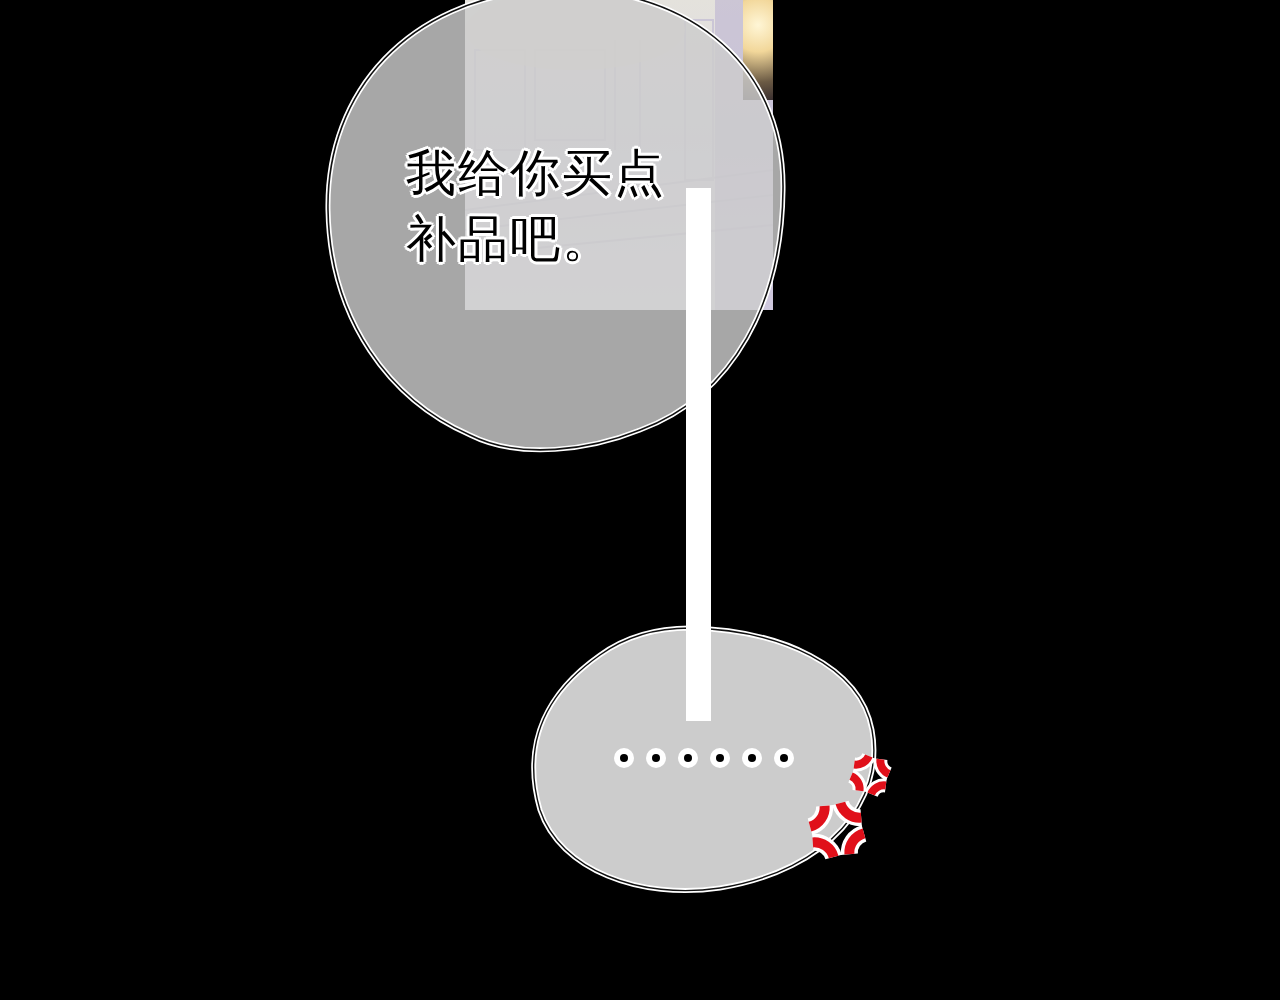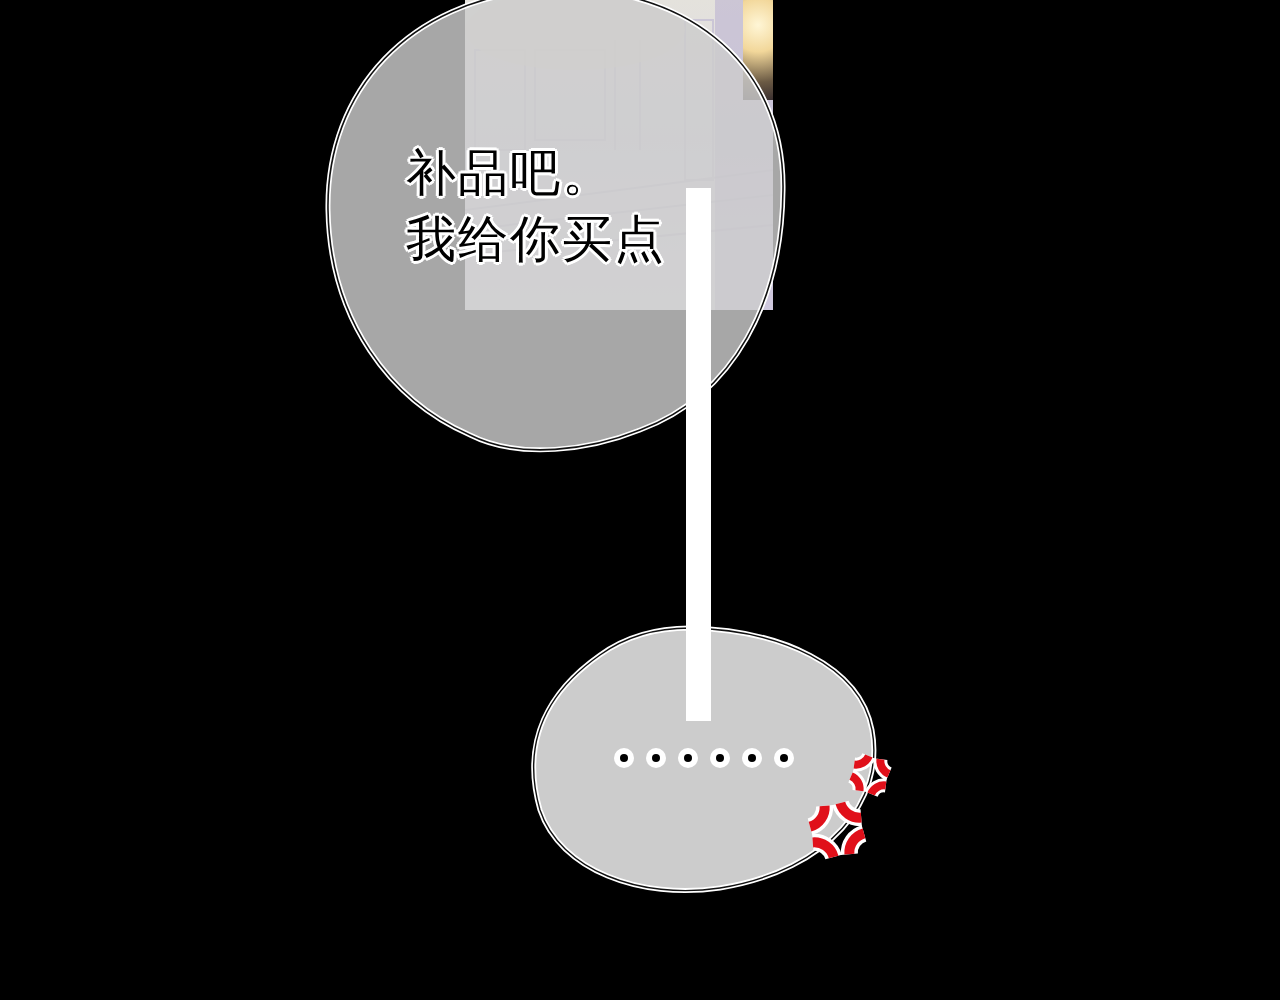--- a/index.html
+++ b/index.html
@@ -57,22 +57,22 @@
     <path d="M690,628 C780,630 860,665 872,730 C885,800 830,870 720,888 C640,900 560,870 540,810
              C520,740 550,690 600,655 C625,637 655,628 690,628 Z" fill="#cccccc" stroke="#ffffff" stroke-width="5"></path>
     <path d="M690,628 C780,630 860,665 872,730 C885,800 830,870 720,888 C640,900 560,870 540,810
              C520,740 550,690 600,655 C625,637 655,628 690,628 Z" fill="none" stroke="#111" stroke-width="1.4"></path>
   </svg>
 </div>
 
 <div class="layer bar"></div>
 
 <div class="bubble-text">
+  <div>我给你买点</div>
   <div>补品吧。</div>
-  <div>我给你买点</div>
 </div>
 
 <div class="ellipsis">
   <span class="dot"></span>
   <span class="dot"></span>
   <span class="dot"></span>
   <span class="dot"></span>
   <span class="dot"></span>
   <span class="dot"></span>
 </div>

